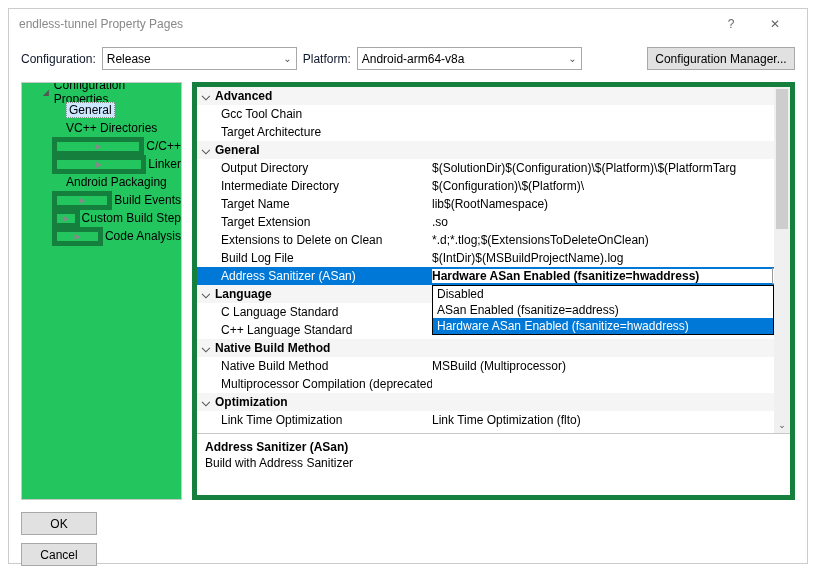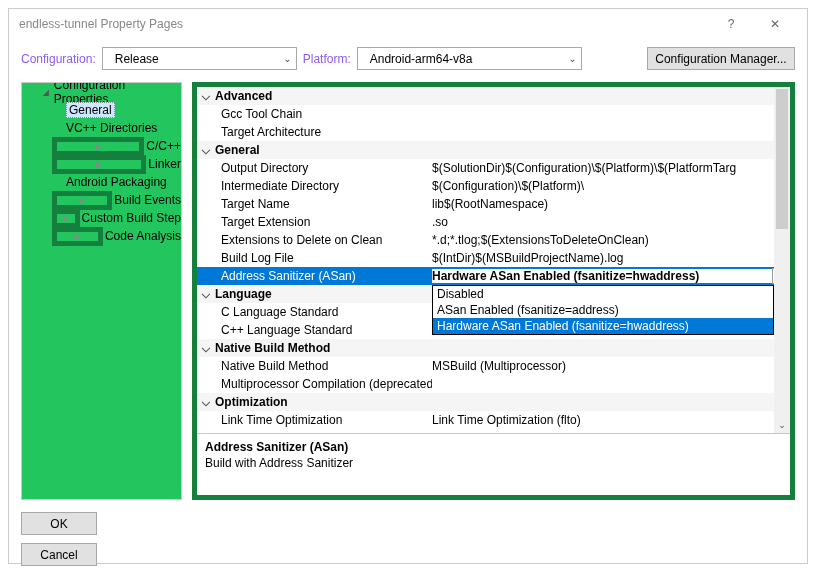--- a/index.html
+++ b/index.html
@@ -5,22 +5,22 @@
 * { box-sizing: border-box; margin: 0; padding: 0; font-family: "Segoe UI", Tahoma, sans-serif; font-size: 12px; }
 body { background: #fff; width: 816px; height: 572px; overflow: hidden; position: relative; }
 
 .dialog { position: absolute; left: 8px; top: 8px; width: 800px; height: 556px; border: 1px solid #ccc; background: #fff; }
 
 .titlebar { height: 30px; display: flex; align-items: center; padding: 0 10px; color: #888; }
 .titlebar .title { flex: 1; }
 .titlebar .btn { width: 44px; height: 30px; display: flex; align-items: center; justify-content: center; color: #666; }
 
 .toprow { display: flex; align-items: center; gap: 6px; padding: 8px 12px 12px 12px; }
-.toprow label { color: #8b5cf6; }
-.select { border: 1px solid #a8a8a8; background: #fff; height: 23px; display: flex; align-items: center; padding: 0 12px; position: relative; }
+.toprow label { color: #0f172a; }
+.select { border: 1px solid #a8a8a8; background: #fff; height: 23px; display: flex; align-items: center; padding: 0 4px; position: relative; }
 .select .chev { position: absolute; right: 4px; font-size: 10px; color: #555; }
 .sel-config { width: 195px; }
 .sel-platform { width: 225px; }
 .cfg-mgr { border: 1px solid #a8a8a8; background: #e1e1e1; height: 23px; width: 148px; display: flex; align-items: center; justify-content: center; }
 
 .body { display: flex; padding: 0 12px; gap: 10px; height: 418px; }
 
 .tree { width: 161px; border: 1px solid #c8c8c8; background: #22c55e; overflow: hidden; }
 .tree-row { display: flex; align-items: center; height: 18px; padding-left: 6px; gap: 2px; }
 .tree-row .twist { width: 12px; font-size: 9px; color: #888; text-align: center; }

